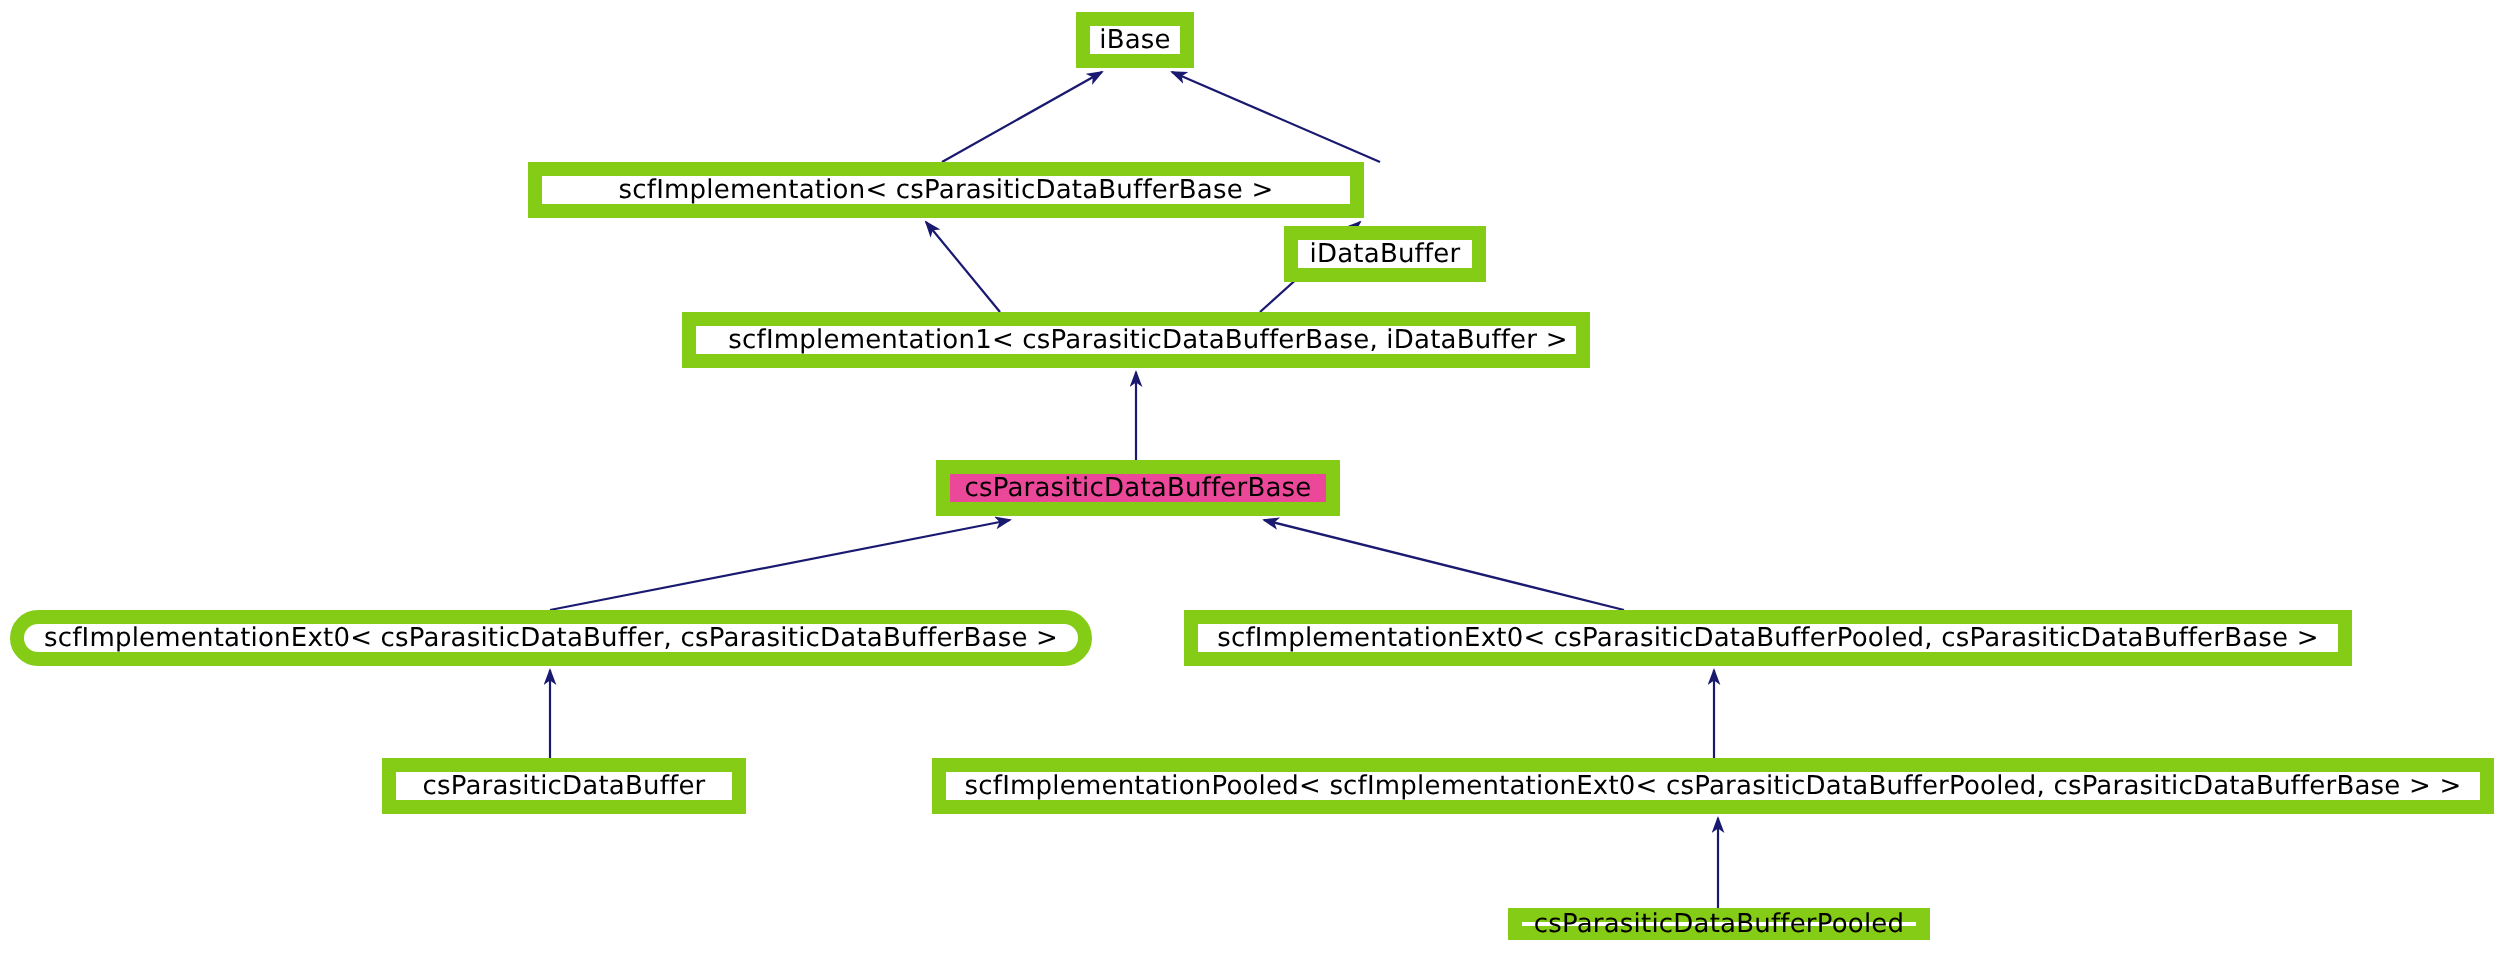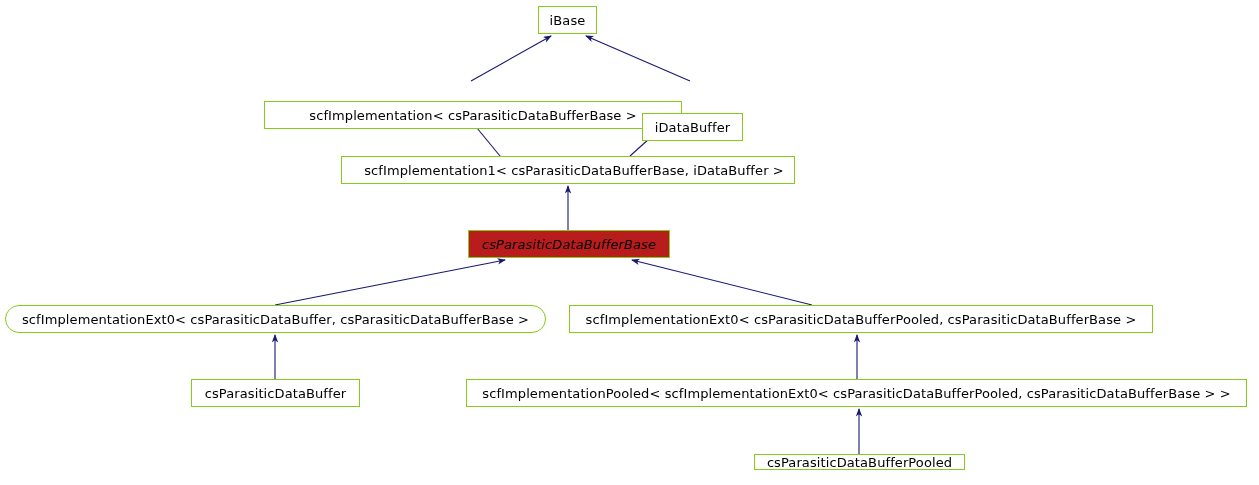--- a/index.html
+++ b/index.html
@@ -20,36 +20,35 @@
     position: absolute;
     left: 0;
     top: 0;
     width: 1259px;
     height: 485px;
     pointer-events: none;
   }
   .node {
     position: absolute;
     box-sizing: border-box;
-    border: 1px solid #84cc16;
+    border: 7px solid #84cc16;
     background: #ffffff;
     color: #000000;
     font-size: 13px;
     line-height: 1;
     letter-spacing: 0.1px;
     display: flex;
     align-items: center;
     justify-content: center;
     white-space: nowrap;
     text-align: center;
     z-index: 2;
   }
   .node.highlight {
-    background: #b91c1c;
-    font-style: italic;
+    background: #ec4899;
   }
 </style>
 </head>
 <body>
 
 <div id="diagram-root">
   <svg id="edge-layer" width="1259" height="485" viewBox="0 0 1259 485" xmlns="http://www.w3.org/2000/svg">
     <defs>
       <marker id="arrowhead" markerWidth="9" markerHeight="9" refX="7.5" refY="3.2" orient="auto" markerUnits="userSpaceOnUse">
         <path d="M 0 0 L 8.5 3.2 L 0 6.4 L 2.2 3.2 Z" fill="#191970"></path>
@@ -65,39 +64,39 @@
         <line x1="812" y1="305" x2="632" y2="260" stroke="#191970" stroke-width="1.1" marker-end="url(#arrowhead)"></line>
         <line x1="275" y1="379" x2="275" y2="335" stroke="#191970" stroke-width="1.1" marker-end="url(#arrowhead)"></line>
         <line x1="857" y1="379" x2="857" y2="335" stroke="#191970" stroke-width="1.1" marker-end="url(#arrowhead)"></line>
         <line x1="859" y1="454" x2="859" y2="409" stroke="#191970" stroke-width="1.1" marker-end="url(#arrowhead)"></line>
       </g>
   </svg>
   <div id="nodes-group">
       <div class="node" style="left: 538px; top: 6px; width: 59px; height: 28px;">
         <span>iBase</span>
       </div>
-      <div class="node" style="left: 264px; top: 81px; width: 418px; height: 28px; margin-top: 20px;">
+      <div class="node" style="left: 264px; top: 81px; width: 418px; height: 28px;">
         <span>scfImplementation&lt; csParasiticDataBufferBase &gt;</span>
       </div>
       <div class="node" style="left: 642px; top: 81px; width: 101px; height: 28px; margin-top: 32px;">
         <span>iDataBuffer</span>
       </div>
       <div class="node" style="left: 341px; top: 156px; width: 454px; height: 28px; padding-left: 12px;">
         <span>scfImplementation1&lt; csParasiticDataBufferBase, iDataBuffer &gt;</span>
       </div>
       <div class="node highlight" style="left: 468px; top: 230px; width: 202px; height: 28px;">
         <span>csParasiticDataBufferBase</span>
       </div>
       <div class="node" style="left: 5px; top: 305px; width: 541px; height: 28px; border-radius: 14px;">
         <span>scfImplementationExt0&lt; csParasiticDataBuffer, csParasiticDataBufferBase &gt;</span>
       </div>
-      <div class="node" style="left: 569px; top: 305px; width: 584px; height: 28px;">
+      <div class="node" style="left: 592px; top: 305px; width: 584px; height: 28px;">
         <span>scfImplementationExt0&lt; csParasiticDataBufferPooled, csParasiticDataBufferBase &gt;</span>
       </div>
-      <div class="node" style="left: 191px; top: 379px; width: 169px; height: 28px;">
+      <div class="node" style="left: 191px; top: 379px; width: 182px; height: 28px;">
         <span>csParasiticDataBuffer</span>
       </div>
       <div class="node" style="left: 466px; top: 379px; width: 781px; height: 28px; text-align: right;">
         <span>scfImplementationPooled&lt; scfImplementationExt0&lt; csParasiticDataBufferPooled, csParasiticDataBufferBase &gt; &gt;</span>
       </div>
       <div class="node" style="left: 754px; top: 454px; width: 211px; height: 16px;">
         <span>csParasiticDataBufferPooled</span>
       </div>
     </div>
 </div>

